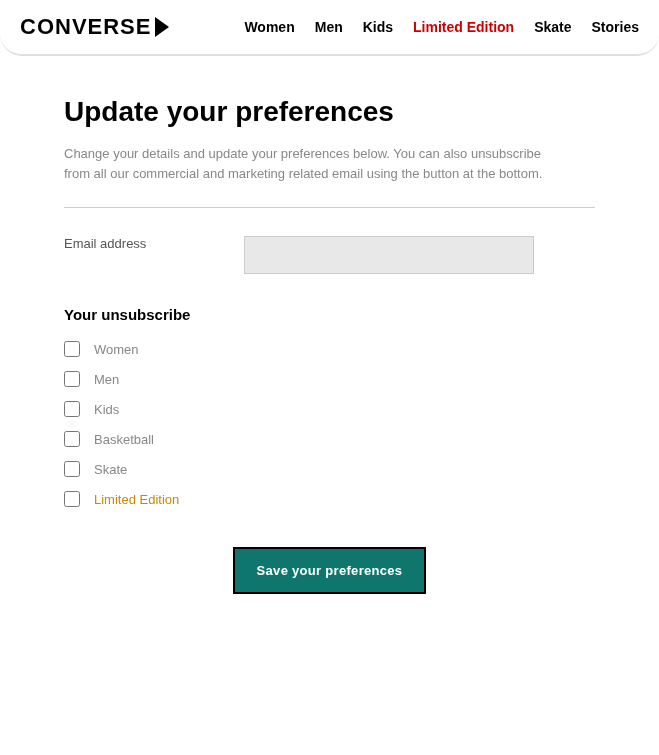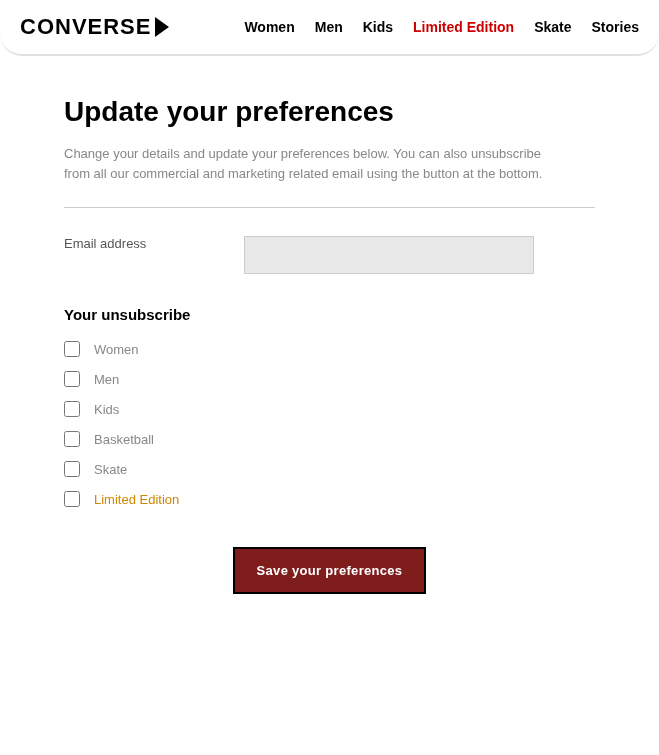--- a/index.html
+++ b/index.html
@@ -140,21 +140,21 @@
     
     .buttons-row {
       display: flex;
       justify-content: center;
       gap: 12px;
       margin-top: 20px;
     }
 
     .btn-save,
     .btn-unsubscribe {
-      background: #7f1d1d;
+      background: #0f766e;
       color: #fff;
       border: 2px solid #000;
       padding: 14px 22px;
       font-size: 13px;
       font-weight: 700;
       cursor: pointer;
       text-transform: none;
       letter-spacing: 0.3px;
       text-align: center;
     }

